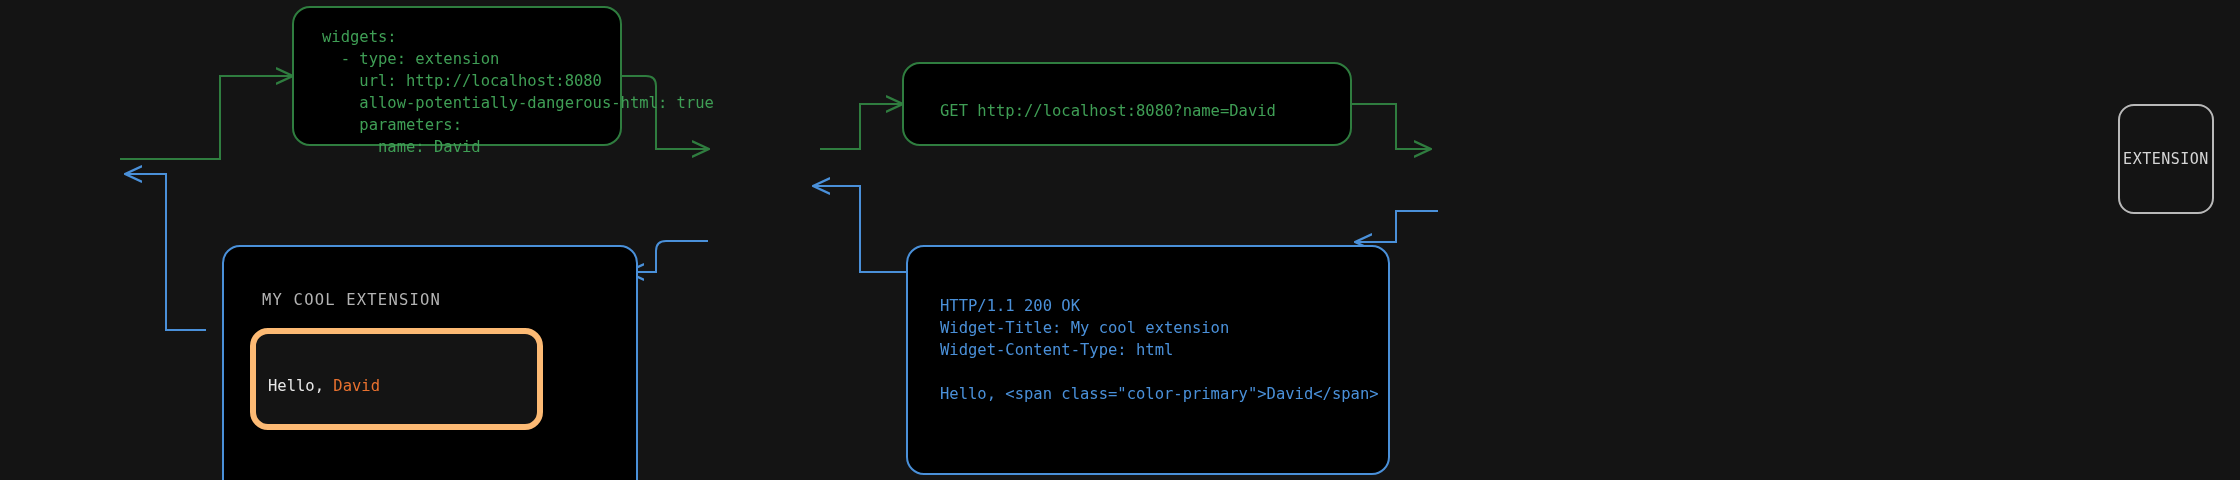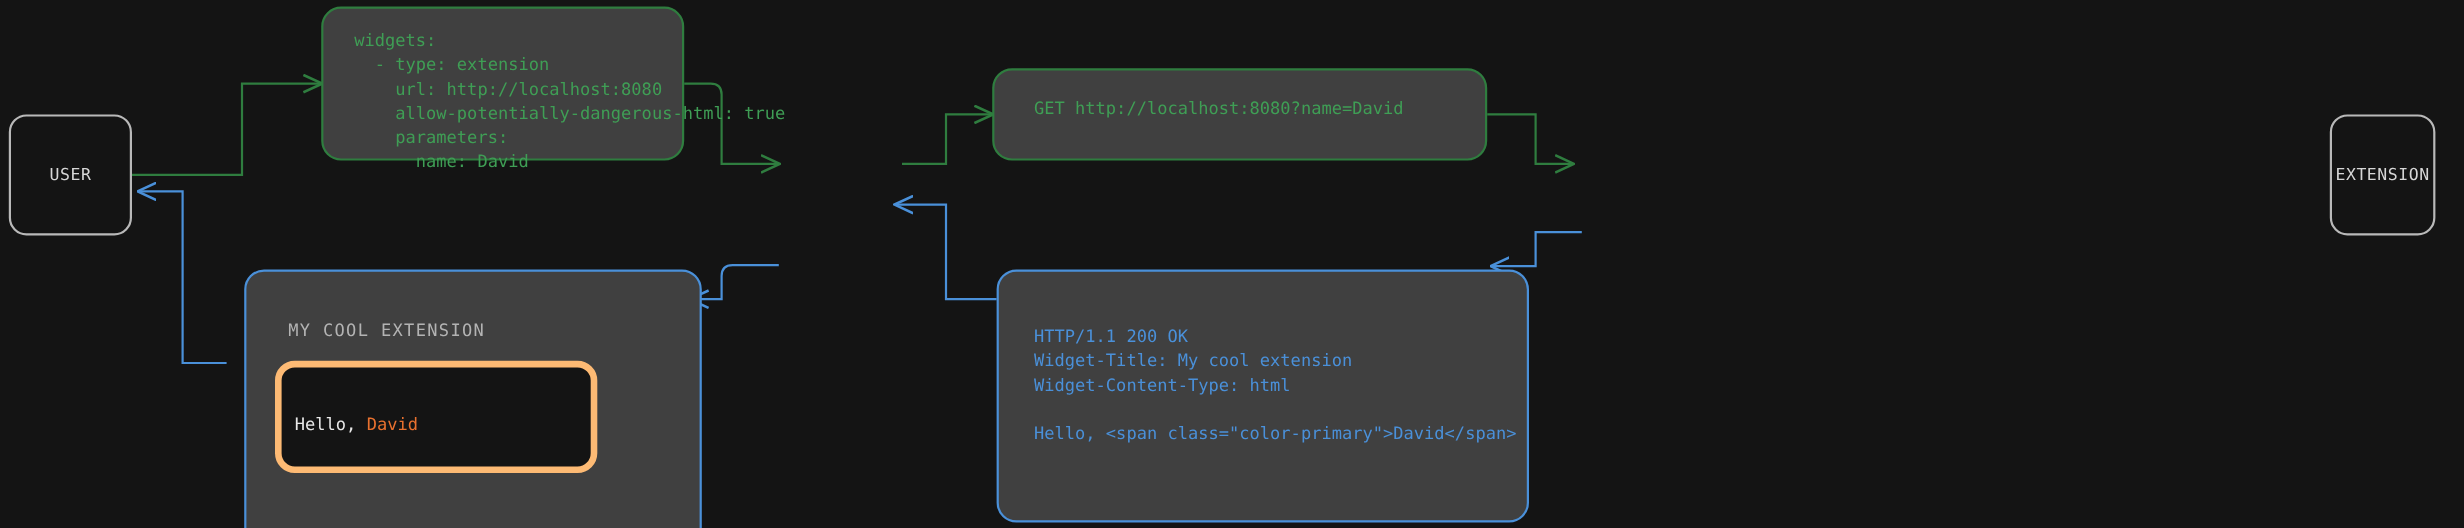--- a/index.html
+++ b/index.html
@@ -43,21 +43,21 @@
     letter-spacing: 0.5px;
     color: #d6d6d6;
     white-space: nowrap;
   }
 
   
   .card {
     position: absolute;
     box-sizing: border-box;
     border-radius: 18px;
-    background: #404040;
+    background: #000000;
     border: 2px solid #2f7d3f;
   }
   .card.green { border-color: #2f7d3f; }
   .card.blue  { border-color: #4a90d9; }
 
   .code {
     font-family: "DejaVu Sans Mono", monospace;
     font-size: 15.5px;
     line-height: 22px;
     white-space: pre;
@@ -123,23 +123,20 @@
       <path stroke="#4a90d9" marker-end="url(#arrow-blue)" d="M 1438 211 L 1396 211 L 1396 242 L 1356 242"></path>
 
       <path stroke="#4a90d9" marker-end="url(#arrow-blue)" d="M 906 272 L 860 272 L 860 186 L 814 186"></path>
 
       <path stroke="#4a90d9" marker-end="url(#arrow-blue)" d="M 708 241 L 666 241 Q 656 241 656 251 L 656 272 L 628 272"></path>
 
       <path stroke="#4a90d9" marker-end="url(#arrow-blue)" d="M 206 330 L 166 330 L 166 174 L 126 174"></path>
     </g>
   </svg>
 
-  <div class="node" style="left:8px; top:104px; width:112px; height:110px;">
-    <span class="node-label">USER</span>
-  </div>
 
 
   <div class="node" style="left:2118px; top:104px; width:96px; height:110px;">
     <span class="node-label">EXTENSION</span>
   </div>
 
   <div class="card green" style="left:292px; top:6px; width:330px; height:140px;">
     <pre class="code green card-body" style="left:28px; top:18px;">widgets:
   - type: extension
     url: http://localhost:8080
@@ -150,21 +147,21 @@
 
   <div class="card blue" style="left:222px; top:245px; width:416px; height:298px;">
     <div class="widget-title" style="position:absolute; left:38px; top:44px;">MY COOL EXTENSION</div>
 
     <div class="widget-frame" style="left:26px; top:81px; width:293px; height:102px;">
       <div class="widget-text" style="left:12px; top:43px;"><span>Hello, </span><span class="accent-name">David</span></div>
     </div>
   </div>
 
   <div class="card green" style="left:902px; top:62px; width:450px; height:84px;">
-    <pre class="code green card-body" style="left:36px; top:24px;">GET http://localhost:8080?name=David</pre>
+    <pre class="code green card-body" style="left:36px; top:36px;">GET http://localhost:8080?name=David</pre>
   </div>
 
   <div class="card blue" style="left:906px; top:245px; width:484px; height:230px;">
     <pre class="code blue card-body" style="left:32px; top:48px;">HTTP/1.1 200 OK
 Widget-Title: My cool extension
 Widget-Content-Type: html
 
 Hello, &lt;span class="color-primary"&gt;David&lt;/span&gt;</pre>
   </div>
 

